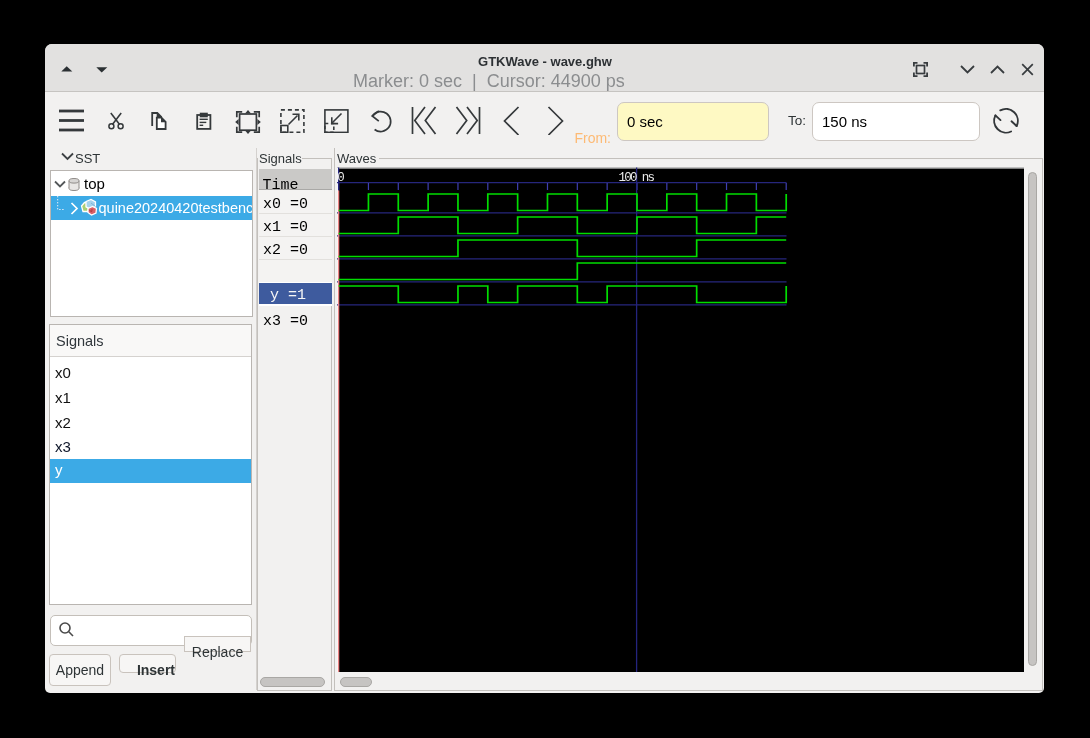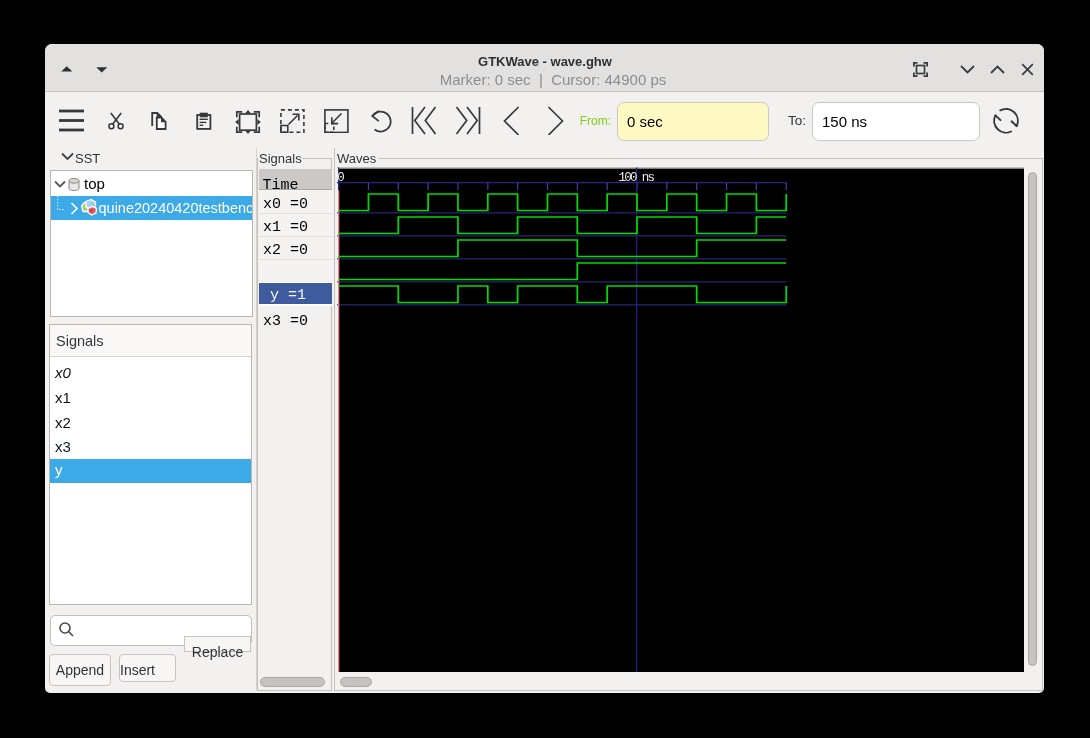--- a/index.html
+++ b/index.html
@@ -14,21 +14,21 @@
 <div class="abs" id="win" style="left:45px;top:44px;width:999px;height:649px;background:#f2f1f0;border-radius:7px 7px 5px 5px;"></div>
 
 <div class="abs" style="left:45px;top:44px;width:999px;height:48px;background:#e2e1e0;border-radius:7px 7px 0 0;border-bottom:1px solid #c6c4c1;"></div>
 <svg class="abs" style="left:60.5px;top:66px;" width="12" height="6">
     <polygon points="5.7,0.3 11.3,5.5 0.3,5.5" fill="#2b3033"></polygon>
   </svg>
 <svg class="abs" style="left:96.3px;top:66.5px;" width="12" height="6">
     <polygon points="0.3,0.3 11.3,0.3 5.7,5.5" fill="#2b3033"></polygon>
   </svg>
 <div class="abs" style="left:345px;top:54px;width:400px;text-align:center;font-size:13px;font-weight:bold;color:#2d3134;">GTKWave - wave.ghw</div>
-<div class="abs" style="left:353px;top:71px;width:400px;text-align:center;font-size:15px;color:#8b8d8f;">Marker: 0 sec&nbsp;&nbsp;|&nbsp;&nbsp;Cursor: 44900 ps</div>
+<div class="abs" style="left:353px;top:71px;width:400px;text-align:left;font-size:18px;color:#8b8d8f;">Marker: 0 sec&nbsp;&nbsp;|&nbsp;&nbsp;Cursor: 44900 ps</div>
 
 <svg class="abs" style="left:913px;top:62px;" width="15" height="15" fill="none" stroke="#383c3f" stroke-width="1.7">
   <rect x="3.5" y="3.5" width="8" height="8"></rect>
   <path d="M0.9,4.5 V0.9 H4.5 M10.5,0.9 H14.1 V4.5 M14.1,10.5 V14.1 H10.5 M4.5,14.1 H0.9 V10.5" stroke-width="1.8"></path>
 </svg>
 <svg class="abs" style="left:960px;top:65px;" width="15" height="9" fill="none" stroke="#383c3f" stroke-width="1.8">
     <path d="M1,1 L7.5,7.5 L14,1"></path>
   </svg>
 <svg class="abs" style="left:990px;top:65px;" width="15" height="9" fill="none" stroke="#383c3f" stroke-width="1.8">
     <path d="M1,8 L7.5,1.5 L14,8"></path>
@@ -97,21 +97,21 @@
       <path d="M1.5,1 L11.7,14.5 L1.5,28" stroke-width="1.7"></path>
     </svg>
     <svg class="abs" style="left:503px;top:106px;" width="17" height="29" fill="none" stroke="#35393b" stroke-width="1.8">
       <path d="M15.5,1 L1.5,15 L15.5,29" stroke-width="1.7"></path>
     </svg>
     <svg class="abs" style="left:547px;top:106px;" width="17" height="29" fill="none" stroke="#35393b" stroke-width="1.8">
       <path d="M1.5,1 L15.5,15 L1.5,29" stroke-width="1.7"></path>
     </svg>
   </div>
 
-<div class="abs" style="left:540px;top:114px;width:71px;text-align:right;font-size:12px;color:#84cc16;">From:</div>
+<div class="abs" style="left:540px;top:130px;width:71px;text-align:right;font-size:14px;color:#fdba74;">From:</div>
 <div class="abs" style="left:617px;top:102px;width:152px;height:39px;background:#fef9c3;border:1px solid #cdc7c2;border-radius:7px;font-size:15px;color:#000;line-height:37px;padding-left:9px;">0 sec</div>
 <div class="abs" style="left:756px;top:113px;width:50px;text-align:right;font-size:13.5px;color:#2e3436;">To:</div>
 <div class="abs" style="left:812px;top:102px;width:168px;height:39px;background:#fff;border:1px solid #cdc7c2;border-radius:7px;font-size:15px;color:#000;line-height:37px;padding-left:9px;">150 ns</div>
 <svg class="abs" style="left:989px;top:104px;" width="34" height="34" fill="none" stroke="#33373a" stroke-width="1.9" stroke-linecap="round">
   <path d="M11.3,6.3 A11.9,11.9 0 0 1 27.6,22.0"></path>
   <path d="M27.6,22.0 L22.5,17.3"></path>
   <path d="M22.1,27.5 A11.9,11.9 0 0 1 6.4,11.4"></path>
   <path d="M6.4,11.4 L11.5,16.1"></path>
 </svg>
 
@@ -146,36 +146,36 @@
     <path d="M12,5 L16.5,8.5" stroke="#7fb3d5" stroke-width="1"></path>
     <polygon points="9,10.5 13.5,8.5 17.5,10.5 17,15 12.5,17 9,14.5" fill="#d95f66" stroke="#fff" stroke-width="1.3"></polygon>
     <path d="M10.5,12.5 L12.8,13.6 L13,11" stroke="#b03a40" stroke-width="1" fill="none"></path>
   </svg>
   <div class="abs" style="left:47.5px;top:3.5px;font-size:14.5px;color:#fff;white-space:nowrap;">quine20240420testbench</div>
 </div>
 
 <div class="abs" style="left:49px;top:324px;width:203px;height:281px;background:#fff;border:1px solid #b9b5b1;">
   <div class="abs" style="left:0;top:0;width:201px;height:32px;background:#f9f8f7;border-bottom:1px solid #d5d2cf;"></div>
   <div class="abs" style="left:6px;top:8px;font-size:14.5px;color:#31373c;">Signals</div>
-  <div class="abs" style="left:5px;top:39px;font-size:15px;color:#111;font-style:italic;">x0</div>
+  <div class="abs" style="left:5px;top:39px;font-size:15px;color:#111;">x0</div>
   <div class="abs" style="left:5px;top:63.8px;font-size:15px;color:#111;">x1</div>
   <div class="abs" style="left:5px;top:88.5px;font-size:15px;color:#111;">x2</div>
   <div class="abs" style="left:5px;top:113.2px;font-size:15px;color:#0f172a;">x3</div>
   <div class="abs" style="left:0px;top:133.5px;width:201px;height:24.3px;background:#3caae6;"></div>
   <div class="abs" style="left:5px;top:136.3px;font-size:15px;color:#fff;">y</div>
 </div>
 
 <div class="abs" style="left:50px;top:615px;width:202px;height:31px;background:#fff;border:1px solid #c4bfb9;border-radius:5px;"></div>
 <svg class="abs" style="left:58px;top:621px;" width="17" height="17" fill="none" stroke="#4a4a4a" stroke-width="1.6">
   <circle cx="7" cy="7" r="5"></circle>
   <line x1="10.8" y1="10.8" x2="15" y2="15"></line>
 </svg>
 
 <div class="abs" style="left:49px;top:654px;width:62px;height:32px;background:#f7f6f5;border:1px solid #c9c3bd;border-radius:4px;text-align:center;font-size:14px;color:#2e3436;line-height:30px;">Append</div>
-<div class="abs" style="left:119px;top:654px;width:57px;height:28px;background:#f7f6f5;border:1px solid #c9c3bd;border-radius:4px;text-align:left;font-size:14px;color:#2e3436;line-height:30px;">Insert</div>
+<div class="abs" style="left:119px;top:654px;width:57px;height:19px;background:#f7f6f5;border:1px solid #c9c3bd;border-radius:4px;text-align:right;font-size:14px;color:#2e3436;line-height:30px;font-weight:bold;">Insert</div>
 <div class="abs" style="left:184px;top:636px;width:67px;height:16px;background:#f7f6f5;border:1px solid #c9c3bd;border-radius:0;text-align:center;font-size:14px;color:#2e3436;line-height:30px;">Replace</div>
 
 <div class="abs" style="left:255.5px;top:148px;width:1px;height:542px;background:#d4d1ce;"></div>
 
 <div class="abs" style="left:259px;top:150.5px;font-size:13px;color:#2e3436;">Signals</div>
 <div class="abs" style="left:302px;top:158px;width:30px;height:1px;background:#c3c0bc;"></div>
 <div class="abs" style="left:257px;top:158px;width:1px;height:532px;background:#c3c0bc;"></div>
 <div class="abs" style="left:331px;top:158px;width:1px;height:532px;background:#c3c0bc;"></div>
 <div class="abs" style="left:257px;top:690px;width:75px;height:1px;background:#c3c0bc;"></div>
 

